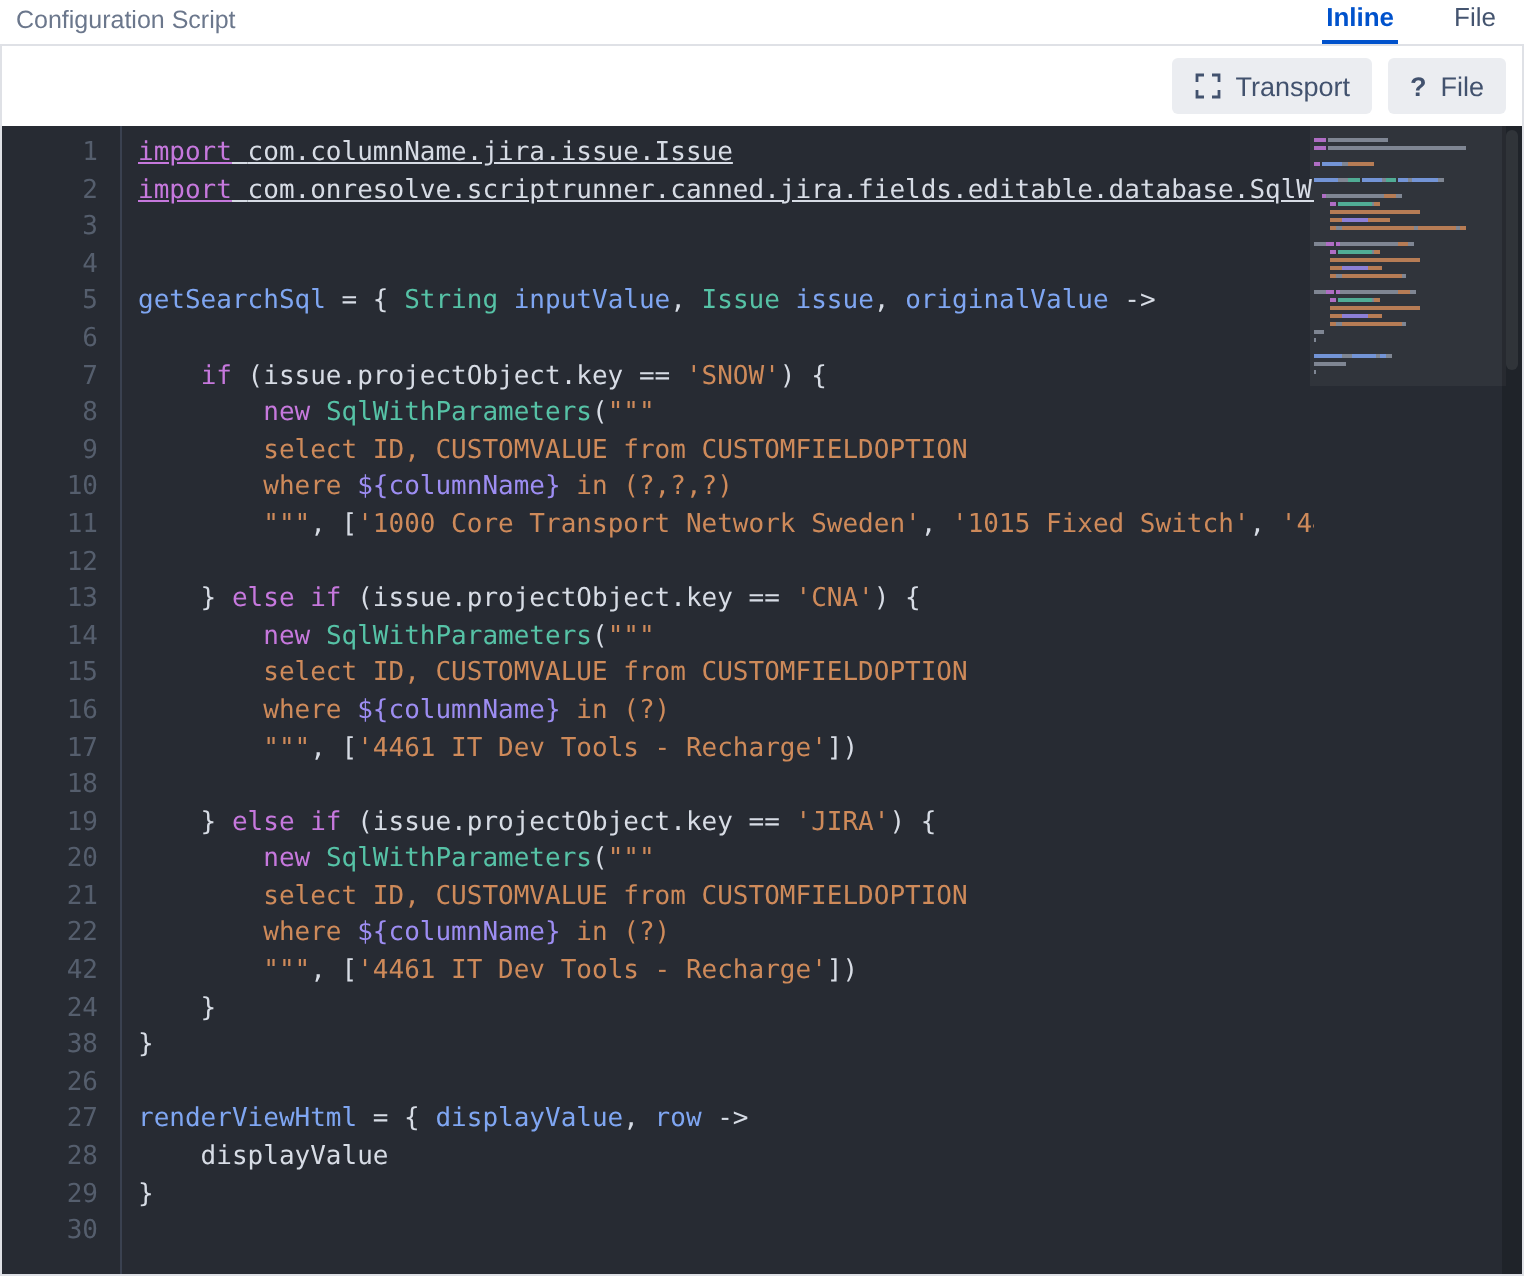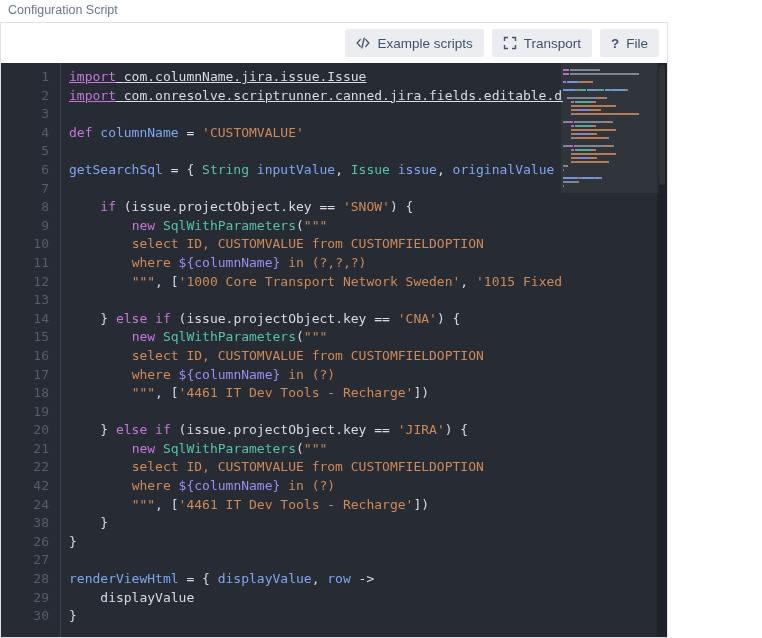--- a/index.html
+++ b/index.html
@@ -1,16 +1,16 @@
 <!DOCTYPE html>
 <html style="--accent: #0052CC; --editor-bg: #272B33; --tok-kw: #C678DD; --tok-var: #7FA6F2; --tok-type: #56C2A6; --tok-str: #CE8A5A; --tok-interp: #9D8DF2; --tok-pl: #D7DCE5;"><head>
 <meta charset="utf-8">
 <style>
   html,body{margin:0;padding:0;background:#fff;}
-  .page{width:668px;height:638px;overflow:hidden;position:relative;background:#fff;font-family:"Liberation Sans",sans-serif;}
+  .page{width:762px;height:638px;overflow:hidden;position:relative;background:#fff;font-family:"Liberation Sans",sans-serif;}
 
   
   .header{display:flex;justify-content:space-between;align-items:flex-end;height:22px;padding:0 12px 0 8px;box-sizing:border-box;}
   .title{color:#6b778c;font-size:12.5px;align-self:flex-start;padding-top:3px;}
   .tab-list{display:flex;gap:26px;}
   .tab{font-size:13px;color:#44546f;padding:1px 2px 4px;cursor:pointer;}
   .tab.active{color:var(--accent,#0052cc);border-bottom:2px solid var(--accent,#0052cc);font-weight:bold;}
 
   
   .frame{border:1px solid #dfe1e6;box-sizing:border-box;width:100%;}
@@ -52,33 +52,29 @@
   
   .vscroll{position:absolute;top:0;right:0;bottom:0;width:10px;background:rgba(0,0,0,0.18);}
   .vthumb{position:absolute;left:2px;right:2px;top:2px;height:120px;border-radius:3px;background:rgba(255,255,255,0.08);}
 </style>
 </head>
 <body>
 
 <div class="page">
   <div class="header">
     <span class="title">Configuration Script</span>
+    <div class="tab-list">
+        <span class="tab active">Inline</span>
+        <span class="tab">File</span>
+      </div>
   </div>
 
   <div class="frame">
     <div class="toolbar">
       <div class="toolbar" style="padding:0;height:auto;">
-          <button class="tb-btn">
-            <span class="tb-icon">
-              <svg width="14" height="14" viewBox="0 0 14 14">
-                <path d="M4.2 3.6 1.2 7l3 3.4 M9.8 3.6l3 3.4-3 3.4 M8.1 2.2 5.9 11.8" fill="none" stroke="currentColor" stroke-width="1.4" stroke-linecap="round" stroke-linejoin="round"></path>
-              </svg>
-            </span>
-            <span class="tb-label">Example scripts</span>
-          </button>
           <button class="tb-btn">
             <span class="tb-icon">
               <svg width="14" height="14" viewBox="0 0 14 14">
                 <path d="M5 1.5H1.5V5 M9 1.5h3.5V5 M5 12.5H1.5V9 M9 12.5h3.5V9" fill="none" stroke="currentColor" stroke-width="1.4"></path>
               </svg>
             </span>
             <span class="tb-label">Transport</span>
           </button>
           <button class="tb-btn">
             <span class="tb-icon">
@@ -120,21 +116,20 @@
             <div class="ln">26</div>
             <div class="ln">27</div>
             <div class="ln">28</div>
             <div class="ln">29</div>
             <div class="ln">30</div>
           </div>
         <div class="code-lines">
             <div class="code-line u"><span class="tok kw">import</span><span class="tok pl"> </span><span class="tok pl">com.columnName.jira.issue.Issue</span></div>
             <div class="code-line u"><span class="tok kw">import</span><span class="tok pl"> </span><span class="tok pl">com.onresolve.scriptrunner.canned.jira.fields.editable.database.SqlWi</span></div>
             <div class="code-line"></div>
-            <div class="code-line"><span class="tok kw">def</span><span class="tok pl"> </span><span class="tok var">columnName</span><span class="tok pl"> = </span><span class="tok str">'CUSTOMVALUE'</span></div>
             <div class="code-line"></div>
             <div class="code-line"><span class="tok var">getSearchSql</span><span class="tok pl"> = { </span><span class="tok type">String</span><span class="tok pl"> </span><span class="tok var">inputValue</span><span class="tok pl">, </span><span class="tok type">Issue</span><span class="tok pl"> </span><span class="tok var">issue</span><span class="tok pl">, </span><span class="tok var">originalValue</span><span class="tok pl"> -&gt;</span></div>
             <div class="code-line"></div>
             <div class="code-line"><span class="tok pl">    </span><span class="tok kw">if</span><span class="tok pl"> (issue.projectObject.key == </span><span class="tok str">'SNOW'</span><span class="tok pl">) {</span></div>
             <div class="code-line"><span class="tok pl">        </span><span class="tok kw">new</span><span class="tok pl"> </span><span class="tok type">SqlWithParameters</span><span class="tok pl">(</span><span class="tok str">"""</span></div>
             <div class="code-line"><span class="tok pl">        </span><span class="tok str">select ID, CUSTOMVALUE from CUSTOMFIELDOPTION</span></div>
             <div class="code-line"><span class="tok pl">        </span><span class="tok str">where </span><span class="tok interp">${columnName}</span><span class="tok str"> in (?,?,?)</span></div>
             <div class="code-line"><span class="tok pl">        </span><span class="tok str">"""</span><span class="tok pl">, [</span><span class="tok str">'1000 Core Transport Network Sweden'</span><span class="tok pl">, </span><span class="tok str">'1015 Fixed Switch'</span><span class="tok pl">, </span><span class="tok str">'44</span></div>
             <div class="code-line"></div>
             <div class="code-line"><span class="tok pl">    } </span><span class="tok kw">else</span><span class="tok pl"> </span><span class="tok kw">if</span><span class="tok pl"> (issue.projectObject.key == </span><span class="tok str">'CNA'</span><span class="tok pl">) {</span></div>

